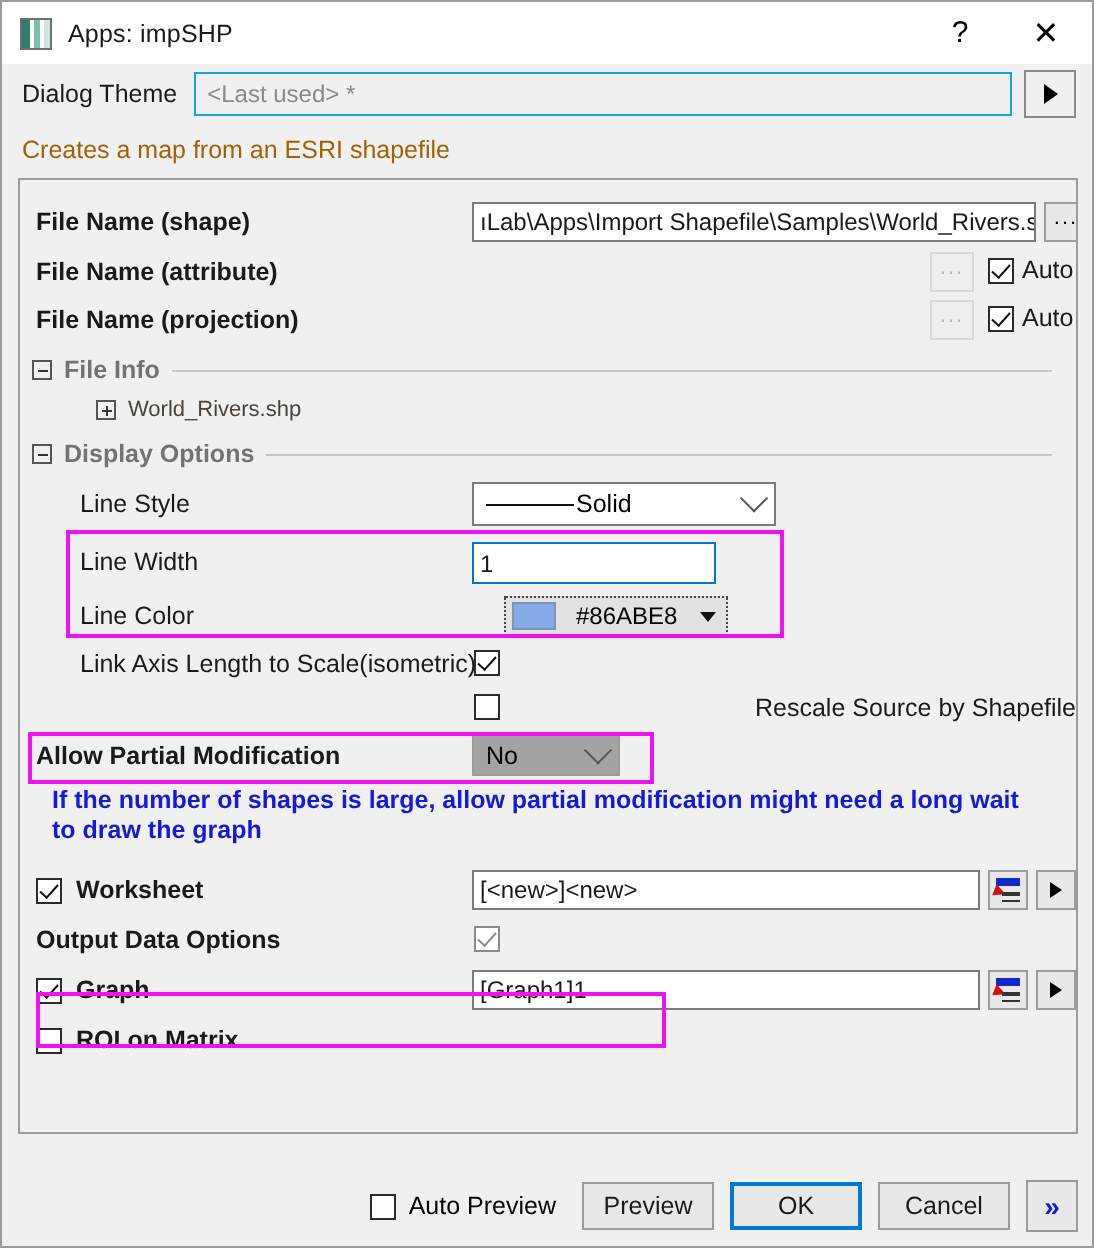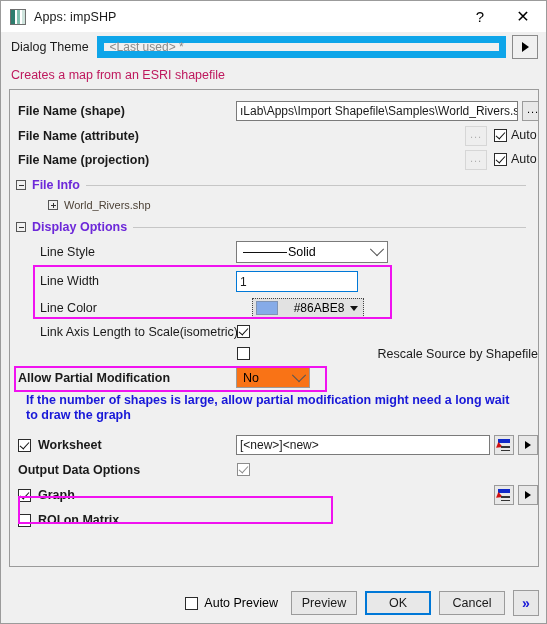--- a/index.html
+++ b/index.html
@@ -73,21 +73,21 @@
   }
   .theme-label {
     font-size: 12.5px;
     color: #1a1a1a;
     margin-right: 8px;
     white-space: nowrap;
   }
   .theme-input {
     flex: 1 1 auto;
     height: 22px;
-    border: 7px solid #0ea5e9;
+    border: 1px solid #0ea5e9;
     background: #f0f0f0;
     box-sizing: border-box;
     display: flex;
     align-items: center;
     padding-left: 6px;
     color: #8a8a8a;
     font-size: 12px;
   }
   .theme-arrow {
     width: 26px; height: 24px;
@@ -99,21 +99,21 @@
   }
   .tri-right {
     width: 0; height: 0;
     border-left: 7px solid #000;
     border-top: 5px solid transparent;
     border-bottom: 5px solid transparent;
   }
   .desc {
     padding: 5px 0 7px 10px;
     font-size: 12.5px;
-    color: #be185d;
+    color: #a16207;
     flex: 0 0 auto;
   }
 
   
   .panel-wrap {
     margin: 0 7px 16px 8px;
     flex: 1 1 auto;
     border: 1px solid #9b9b9b;
     background: #f0f0f0;
     box-sizing: border-box;
@@ -205,21 +205,21 @@
     width: 5px; height: 1px;
     background: #333;
   }
   .expander.plus::after {
     content: "";
     position: absolute;
     left: 3.5px; top: 1.5px;
     width: 1px; height: 5px;
     background: #333;
   }
-  .group-title { font-size: 12.5px; font-weight: bold; color: #6d28d9; margin-right: 6px; white-space: nowrap;}
+  .group-title { font-size: 12.5px; font-weight: bold; color: #737373; margin-right: 6px; white-space: nowrap;}
   .group-line { flex: 1 1 auto; height: 1px; background: #c6c6c6; margin-right: 12px; }
 
   .fileitem {
     display: flex; align-items: center;
     height: 20px;
     padding-left: 38px;
   }
   .fileitem .name { font-size: 11px; color: #4d4237; }
 
   
@@ -235,21 +235,21 @@
     font-size: 12.5px;
   }
   .chev {
     width: 9px; height: 9px;
     border: solid #555;
     border-width: 0 1.4px 1.4px 0;
     transform: rotate(45deg) translate(-2px,-2px);
     flex: 0 0 auto;
   }
   .combo.grey {
-    background: #f97316;
+    background: #a3a3a3;
     border: 1px solid #9b9b9b;
   }
   .solidline {
     width: 44px; height: 0;
     border-top: 1.4px solid #111;
     margin-right: 1px;
   }
   
   .colorcombo {
     height: 20px;
@@ -430,21 +430,21 @@
           </span>
           <span class="chev"></span>
         </span>
       </div>
 
       <div class="row" style="height:28px;padding-left:30px;">
         <span class="lbl">Line Width</span>
         <span class="txtfield focus" style="position:absolute;left:226px;width:122px;top:4px;height:21px;">1</span>
       </div>
 
-      <div class="row" style="height:26px;padding-left:30px;text-align:center;">
+      <div class="row" style="height:26px;padding-left:30px;">
         <span class="lbl">Line Color</span>
         <span class="colorcombo" style="position:absolute;left:242px;width:112px;top:3px;">
           <span class="swatch" id="swatch" style="background: rgb(134, 171, 232);"></span>
           <span class="colorval">#86ABE8</span>
           <span class="tri-down"></span>
         </span>
       </div>
 
       <div class="row" style="height:22px;padding-left:30px;">
         <span class="lbl">Link Axis Length to Scale(isometric)</span>
@@ -482,20 +482,21 @@
       </div>
 
       <div class="row" style="height:24px;">
         <span class="lbl bold">Output Data Options</span>
         <span class="cb dim checked" style="position:absolute;left:227px;top:5px;"></span>
       </div>
 
       <div class="row" style="height:26px;">
         <span class="cb checked" style="margin-right:7px;"></span>
         <span class="lbl bold">Graph</span>
+        <span class="txtfield" style="position:absolute;left:226px;width:254px;top:3px;">[Graph1]1</span>
         <span class="sheet-icon" style="position:absolute;left:484px;top:3px;">
           <span class="bar"></span>
             <span class="arr"></span>
             <span class="l1"></span>
             <span class="l2"></span>
         </span>
         <span class="playbtn" style="position:absolute;left:508px;top:3px;">
           <span class="tri-right"></span>
         </span>
       </div>

